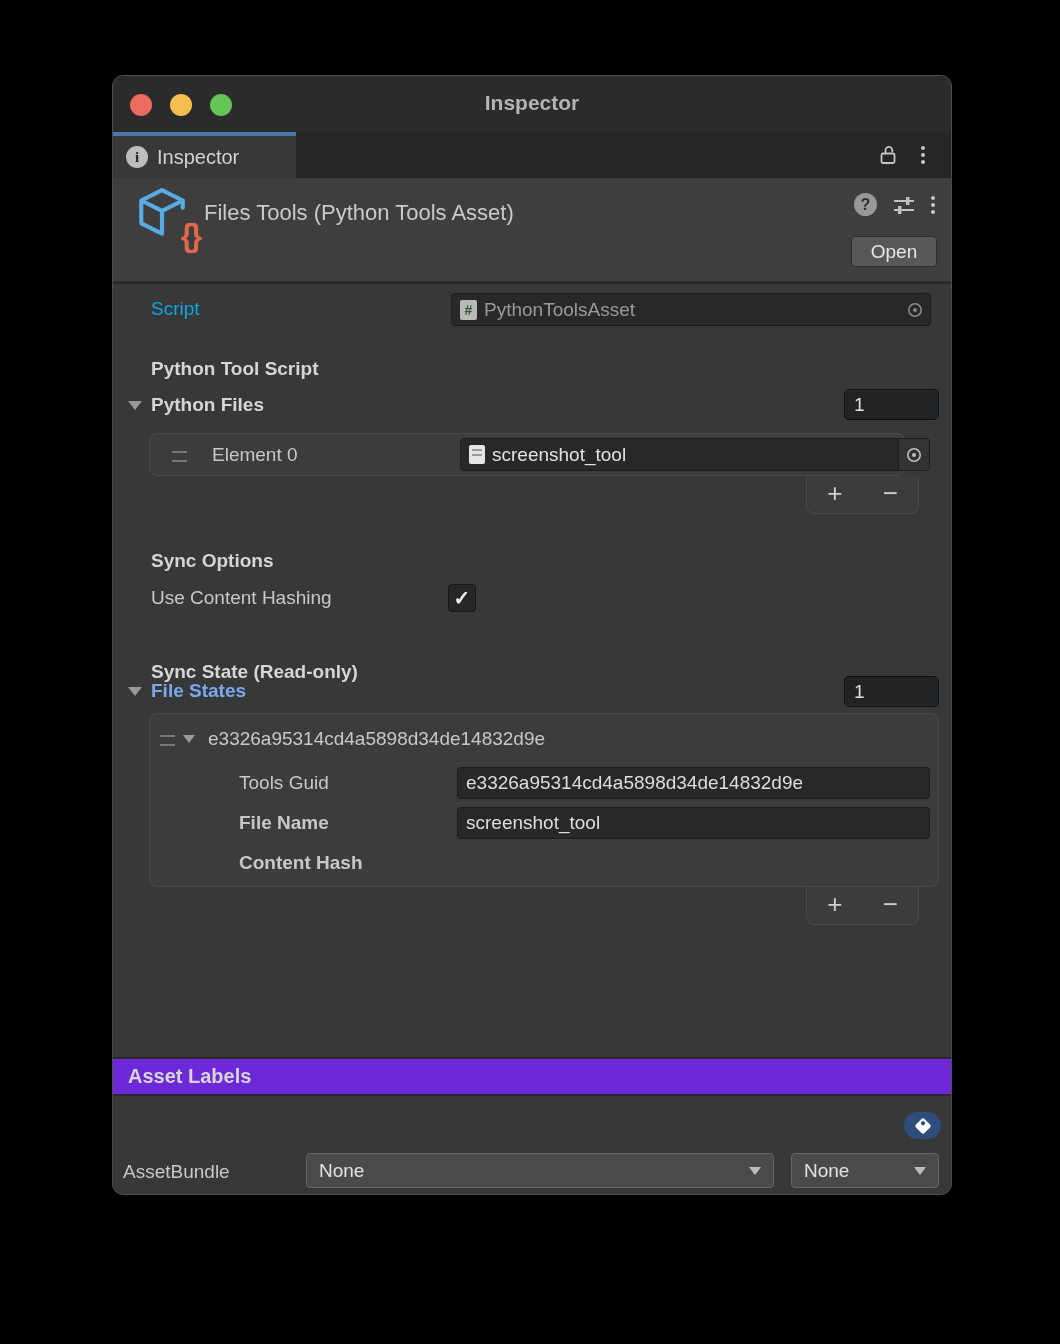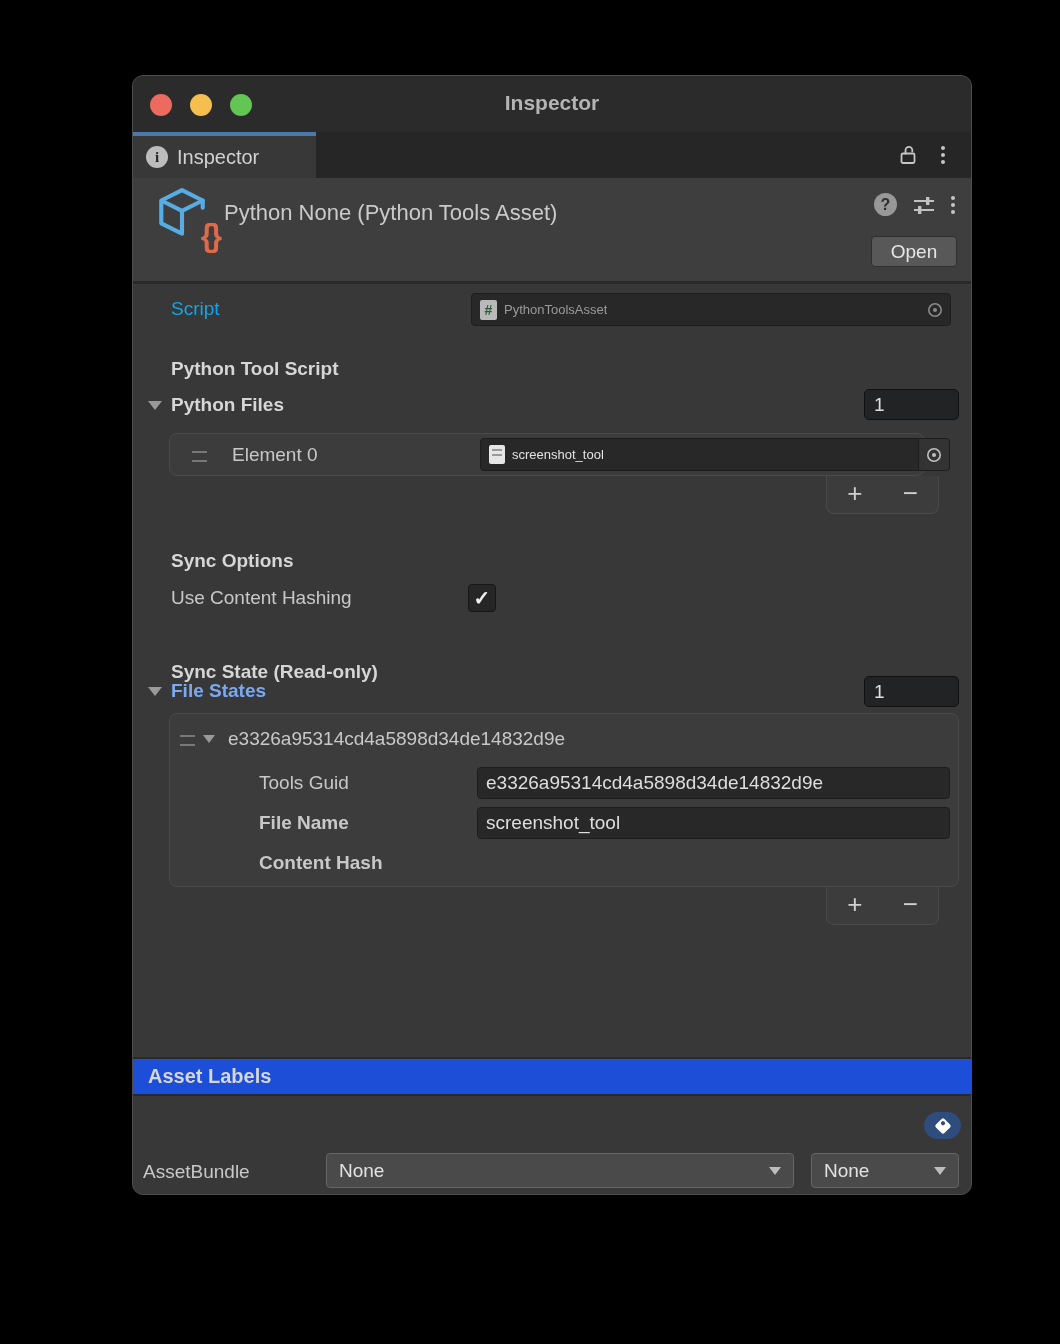--- a/index.html
+++ b/index.html
@@ -4,21 +4,21 @@
 <style>
   html,body{margin:0;padding:0;}
   body{
     width:1060px;height:1344px;background:#000;position:relative;overflow:hidden;
     font-family:"Liberation Sans", sans-serif;color:#c8c8c8;
     -webkit-font-smoothing:antialiased;
   }
   .window{
     position:absolute;left:112px;top:75px;width:840px;height:1120px;
     background:#383838;border-radius:11px;border:1px solid #4d4d4d;
-    box-sizing:border-box;overflow:hidden;margin-left:20px;
+    box-sizing:border-box;overflow:hidden;
   }
   
   .titlebar{position:absolute;left:0;top:0;right:0;height:56px;background:#2b2b2b;}
   .traffic{position:absolute;top:18px;width:22px;height:22px;border-radius:50%;}
   .t-red{left:17px;background:#ed6a5e;}
   .t-yellow{left:57px;background:#f5bf4f;}
   .t-green{left:97px;background:#62c554;}
   .win-title{position:absolute;left:0;right:0;top:15px;text-align:center;
     font-size:21px;font-weight:bold;color:#b4b4b4;}
   
@@ -52,21 +52,21 @@
   .lbl-dim{color:#0ea5e9;}
   .lbl-blue{color:#7ba9f0;font-weight:bold;}
   .tri{width:0;height:0;border-left:7px solid transparent;border-right:7px solid transparent;
     border-top:9px solid #999;position:absolute;}
   .tri-sm{border-left:6px solid transparent;border-right:6px solid transparent;border-top:8px solid #9a9a9a;}
   .sizefield{position:absolute;width:95px;height:31px;background:#222325;border:1px solid #111;
     border-radius:5px;box-sizing:border-box;color:#dfdfdf;font-size:19px;display:flex;
     align-items:center;padding-left:9px;}
   .objfield{position:absolute;height:33px;background:#282828;border:1px solid #1d1d1d;border-radius:4px;
     box-sizing:border-box;display:flex;align-items:center;}
-  .objfield .ftext{font-size:13px;color:#e2e2e2;white-space:nowrap;overflow:hidden;}
+  .objfield .ftext{font-size:19px;color:#e2e2e2;white-space:nowrap;overflow:hidden;}
   .objfield.disabled .ftext{color:#9a9a9a;}
   .picker{margin-left:auto;width:30px;align-self:stretch;display:flex;align-items:center;
     justify-content:center;background:#333;border-left:1px solid #1d1d1d;border-radius:0 3px 3px 0;}
   .textfield{position:absolute;height:32px;background:#282828;border:1px solid #1d1d1d;border-radius:4px;
     box-sizing:border-box;display:flex;align-items:center;padding:0 8px;font-size:19px;color:#dedede;
     white-space:nowrap;overflow:hidden;}
   .groupbox{position:absolute;background:#3c3c3c;border:1px solid #4a4a4a;border-radius:8px;box-sizing:border-box;}
   .tray{position:absolute;width:113px;height:38px;background:#3c3c3c;border:1px solid #4a4a4a;border-top:none;
     border-radius:0 0 8px 8px;box-sizing:border-box;display:flex;align-items:center;justify-content:space-around;}
   .tray span{font-size:26px;color:#d0d0d0;line-height:1;padding-bottom:3px;}
@@ -74,21 +74,21 @@
   .doc-icon{width:16px;height:19px;background:#e6e6e6;border-radius:2px;margin:0 7px 0 8px;position:relative;flex:0 0 auto;}
   .doc-icon::before{content:"";position:absolute;left:3px;right:3px;top:4px;height:10px;
     background:repeating-linear-gradient(#9a9a9a 0 2px,transparent 2px 5px);}
   .script-icon{width:17px;height:20px;background:#b9b9b9;border-radius:2px;margin:0 7px 0 8px;
     display:flex;align-items:center;justify-content:center;flex:0 0 auto;}
   .script-icon::before{content:"#";font-size:14px;font-weight:bold;color:#2f5e35;}
   .checkbox{position:absolute;width:28px;height:28px;background:#262626;border:1px solid #161616;
     border-radius:4px;box-sizing:border-box;display:flex;align-items:center;justify-content:center;
     color:#efefef;font-size:20px;font-weight:bold;}
   
-  .labels-bar{position:absolute;left:0;right:0;top:981px;height:39px;background:#1d4ed8;
+  .labels-bar{position:absolute;left:0;right:0;top:981px;height:39px;background:#6d28d9;
     border-top:2px solid #292929;border-bottom:2px solid #292929;box-sizing:border-box;
     display:flex;align-items:center;padding-left:15px;font-size:20px;font-weight:bold;color:#d6d6d6;}
   .tag-pill{position:absolute;left:791px;top:1036px;width:37px;height:27px;border-radius:14px;
     background:#2e4d7d;display:flex;align-items:center;justify-content:center;}
   .tag-glyph{width:12px;height:12px;background:#fff;border-radius:2px;transform:rotate(45deg);position:relative;}
   .tag-glyph::after{content:"";position:absolute;left:2px;top:2px;width:3.5px;height:3.5px;border-radius:50%;background:#2e4d7d;}
   .dropdown{position:absolute;height:35px;background:#4a4a4a;border:1px solid #656565;border-radius:4px;
     box-sizing:border-box;display:flex;align-items:center;padding:0 12px;font-size:19px;color:#e2e2e2;}
   .dd-caret{margin-left:auto;width:0;height:0;border-left:6px solid transparent;
     border-right:6px solid transparent;border-top:8px solid #bdbdbd;}
@@ -128,21 +128,21 @@
 
   <div class="header">
     <div class="cube-wrap">
       <svg width="56" height="58" viewBox="0 0 52 56">
         <path d="M26 4 L46 14 L26 24 L6 14 Z" fill="none" stroke="#57ade3" stroke-width="4" stroke-linejoin="round"></path>
         <path d="M6 14 V36 L26 46 V24" fill="none" stroke="#57ade3" stroke-width="4" stroke-linejoin="round"></path>
         <path d="M46 14 V21" fill="none" stroke="#57ade3" stroke-width="4" stroke-linecap="round"></path>
       </svg>
       <span class="braces">{}</span>
     </div>
-    <div class="header-title">Python None (Python Tools Asset)</div>
+    <div class="header-title">Files Tools (Python Tools Asset)</div>
     <div class="header-icons">
       <span class="help-icon"></span>
       <span>
         <svg width="24" height="22" viewBox="0 0 24 22">
           <line x1="2" y1="7" x2="22" y2="7" stroke="#c2c2c2" stroke-width="2"></line>
           <rect x="14" y="3" width="3.4" height="8" fill="#c2c2c2"></rect>
           <line x1="2" y1="16" x2="22" y2="16" stroke="#c2c2c2" stroke-width="2"></line>
           <rect x="6" y="12" width="3.4" height="8" fill="#c2c2c2"></rect>
         </svg>
       </span>

